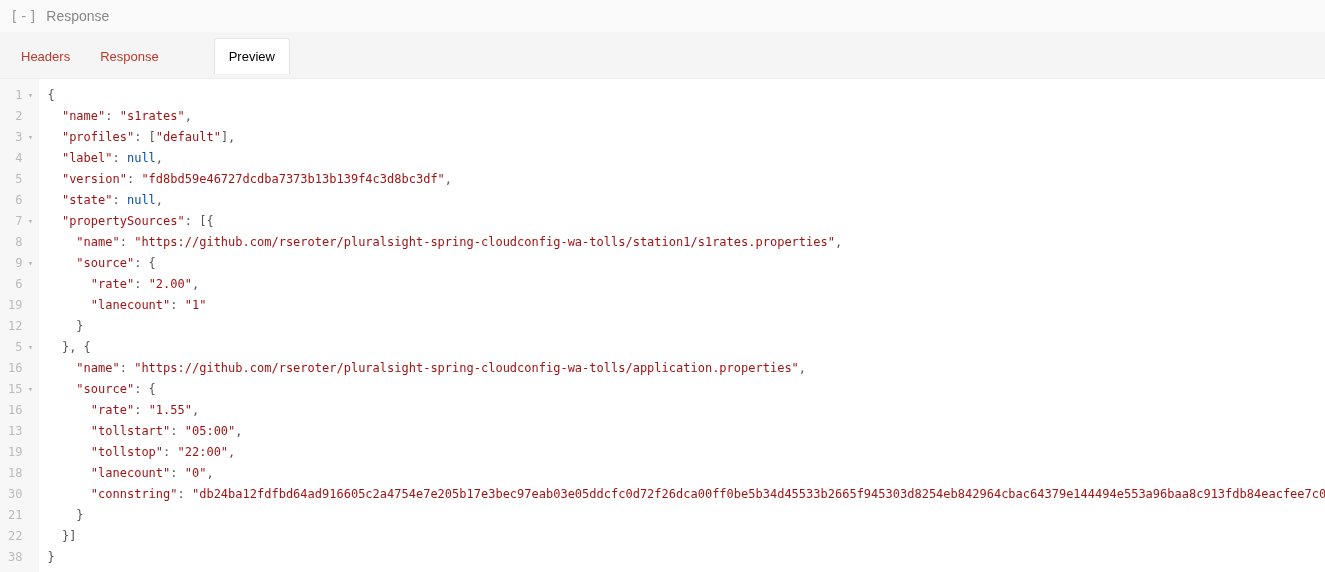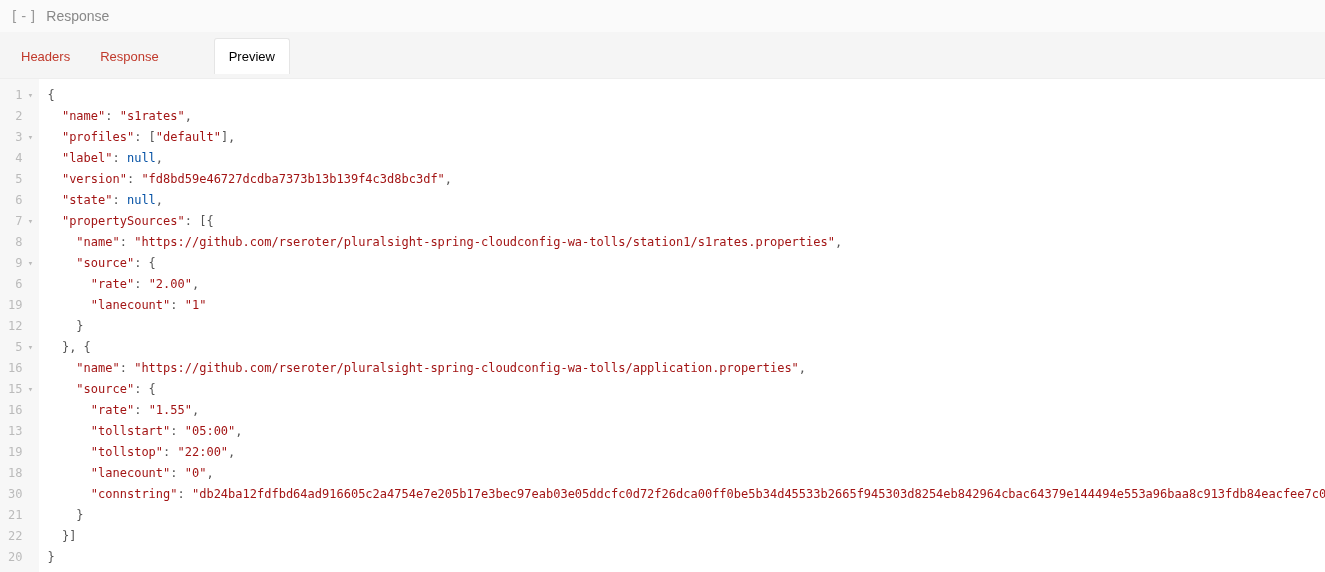--- a/index.html
+++ b/index.html
@@ -192,21 +192,21 @@
       </div>
       <div class="gutter-row">
         <span>21</span>
         <span class="fold"></span>
       </div>
       <div class="gutter-row">
         <span>22</span>
         <span class="fold"></span>
       </div>
       <div class="gutter-row">
-        <span>20</span>
+        <span>38</span>
         <span class="fold"></span>
       </div>
     </div>
   <div class="code" id="code">
       <div class="code-line"><span class="t-punc">{</span></div>
       <div class="code-line"><span class="t-punc">  </span><span class="t-key">"name"</span><span class="t-punc">: </span><span class="t-str">"s1rates"</span><span class="t-punc">,</span></div>
       <div class="code-line"><span class="t-punc">  </span><span class="t-key">"profiles"</span><span class="t-punc">: [</span><span class="t-str">"default"</span><span class="t-punc">],</span></div>
       <div class="code-line"><span class="t-punc">  </span><span class="t-key">"label"</span><span class="t-punc">: </span><span class="t-null">null</span><span class="t-punc">,</span></div>
       <div class="code-line"><span class="t-punc">  </span><span class="t-key">"version"</span><span class="t-punc">: </span><span class="t-str">"fd8bd59e46727dcdba7373b13b139f4c3d8bc3df"</span><span class="t-punc">,</span></div>
       <div class="code-line"><span class="t-punc">  </span><span class="t-key">"state"</span><span class="t-punc">: </span><span class="t-null">null</span><span class="t-punc">,</span></div>

